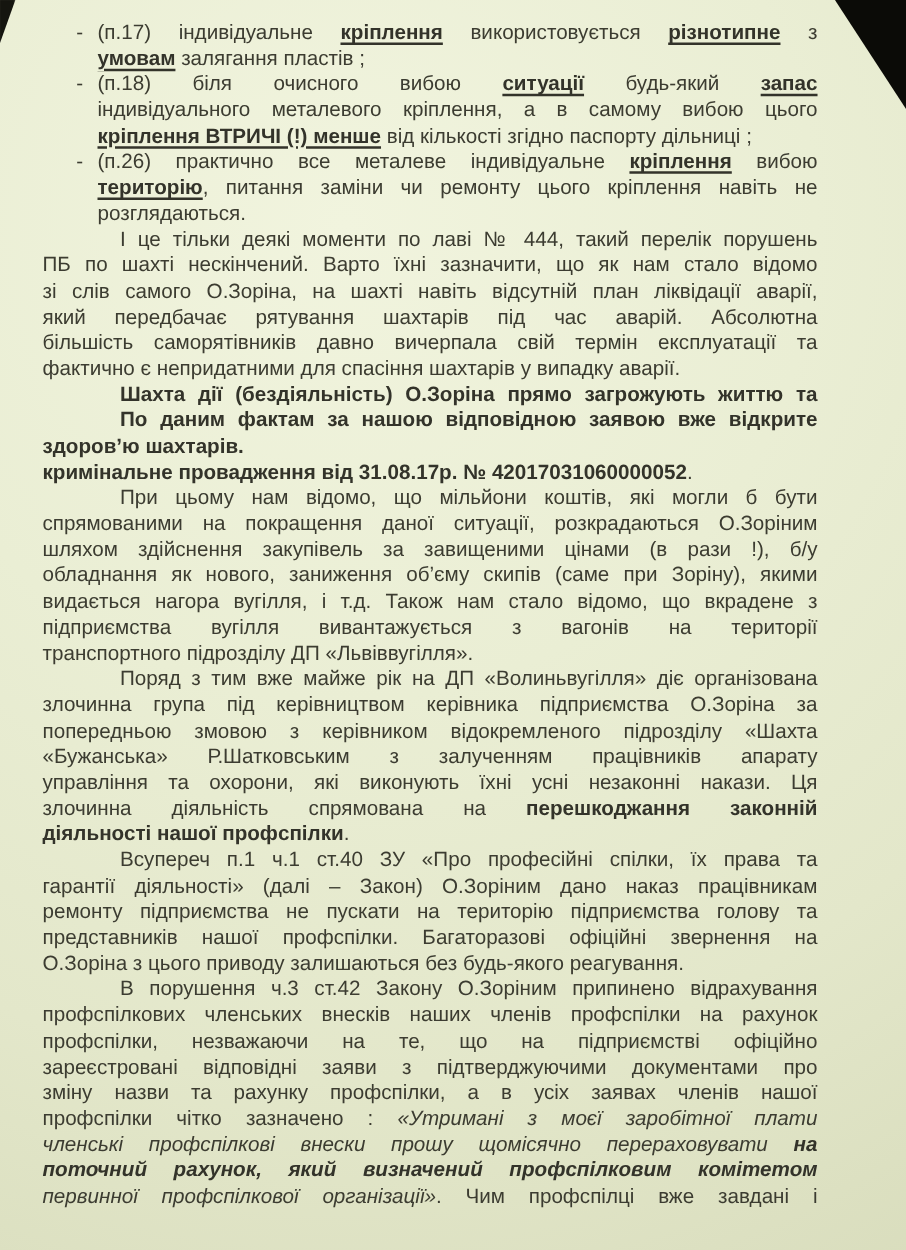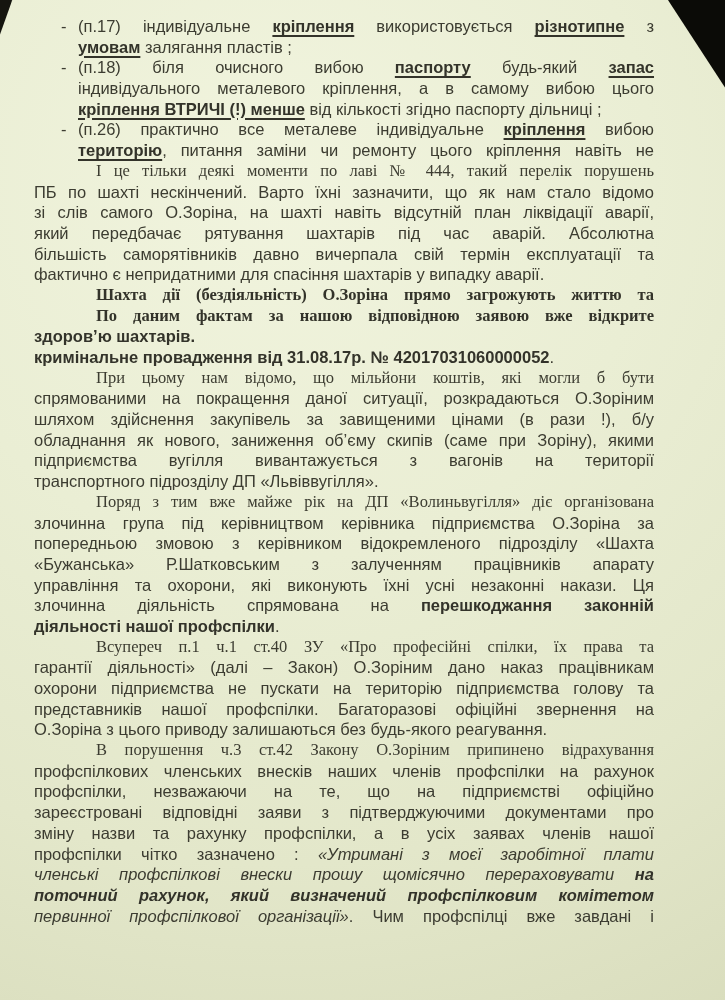--- a/index.html
+++ b/index.html
@@ -32,21 +32,21 @@
     color:#3c3c31;
     filter:blur(0.22px);
     letter-spacing:0;
   }
   .line{
     position:relative;height:20.7px;overflow:visible;
     text-align:justify;text-align-last:justify;
   }
   .line.last{text-align-last:left;}
   .line.li-first,.line.li{padding-left:44px;}
-  .line.p-first{text-indent:62px;font-family:Liberation Serif, serif;}
+  .line.p-first{text-indent:62px;}
   .dash{
     position:absolute;left:27px;top:0;text-indent:0;
   }
   .run-n{font-weight:normal;}
   .run-b{font-weight:bold;color:#33332a;}
   .run-i{font-style:italic;}
   .run-bi{font-weight:bold;font-style:italic;color:#33332a;}
   .run-bu{
     font-weight:bold;color:#33332a;
     text-decoration:underline;
@@ -55,51 +55,53 @@
     margin-top:24px;
   }
 </style>
 </head>
 <body>
 
 <div class="paper">
   <div class="doc">
       <div class="line li-first"><span class="dash">-</span><span class="run-n">(п.17) індивідуальне </span><span class="run-bu">кріплення</span><span class="run-n"> використовується </span><span class="run-bu">різнотипне</span><span class="run-n"> з</span></div>
       <div class="line li last"><span class="run-bu">умовам</span><span class="run-n"> залягання пластів ;</span></div>
-      <div class="line li-first"><span class="dash">-</span><span class="run-n">(п.18) біля очисного вибою </span><span class="run-bu">паспорту</span><span class="run-n"> будь-який </span><span class="run-bu">запас</span></div>
+      <div class="line li-first"><span class="dash">-</span><span class="run-n">(п.18) біля очисного вибою </span><span class="run-bu">ситуації</span><span class="run-n"> будь-який </span><span class="run-bu">запас</span></div>
       <div class="line li"><span class="run-n">індивідуального металевого кріплення, а в самому вибою цього</span></div>
       <div class="line li last"><span class="run-bu">кріплення ВТРИЧІ (!) менше</span><span class="run-n"> від кількості згідно паспорту дільниці ;</span></div>
       <div class="line li-first"><span class="dash">-</span><span class="run-n">(п.26) практично все металеве індивідуальне </span><span class="run-bu">кріплення</span><span class="run-n"> вибою</span></div>
       <div class="line li"><span class="run-bu">територію</span><span class="run-n">, питання заміни чи ремонту цього кріплення навіть не</span></div>
+      <div class="line li last"><span class="run-n">розглядаються.</span></div>
       <div class="line p-first"><span class="run-n">І це тільки деякі моменти по лаві № 444, такий перелік порушень</span></div>
       <div class="line p"><span class="run-n">ПБ по шахті нескінчений. Варто їхні зазначити, що як нам стало відомо</span></div>
       <div class="line p"><span class="run-n">зі слів самого О.Зоріна, на шахті навіть відсутній план ліквідації аварії,</span></div>
       <div class="line p"><span class="run-n">який передбачає рятування шахтарів під час аварій. Абсолютна</span></div>
       <div class="line p"><span class="run-n">більшість саморятівників давно вичерпала свій термін експлуатації та</span></div>
       <div class="line p last"><span class="run-n">фактично є непридатними для спасіння шахтарів у випадку аварії.</span></div>
       <div class="line p-first"><span class="run-b">Шахта дії (бездіяльність) О.Зоріна прямо загрожують життю та</span></div>
       <div class="line p-first"><span class="run-b">По даним фактам за нашою відповідною заявою вже відкрите</span></div>
       <div class="line p last"><span class="run-b">здоров’ю шахтарів.</span></div>
       <div class="line p last"><span class="run-b">кримінальне провадження від 31.08.17р. № 42017031060000052</span><span class="run-n">.</span></div>
       <div class="line p-first"><span class="run-n">При цьому нам відомо, що мільйони коштів, які могли б бути</span></div>
       <div class="line p"><span class="run-n">спрямованими на покращення даної ситуації, розкрадаються О.Зоріним</span></div>
       <div class="line p"><span class="run-n">шляхом здійснення закупівель за завищеними цінами (в рази !), б/у</span></div>
       <div class="line p"><span class="run-n">обладнання як нового, заниження об’єму скипів (саме при Зоріну), якими</span></div>
+      <div class="line p"><span class="run-n">видається нагора вугілля, і т.д. Також нам стало відомо, що вкрадене з</span></div>
       <div class="line p"><span class="run-n">підприємства вугілля вивантажується з вагонів на території</span></div>
       <div class="line p last"><span class="run-n">транспортного підрозділу ДП «Львіввугілля».</span></div>
       <div class="line p-first"><span class="run-n">Поряд з тим вже майже рік на ДП «Волиньвугілля» діє організована</span></div>
       <div class="line p"><span class="run-n">злочинна група під керівництвом керівника підприємства О.Зоріна за</span></div>
       <div class="line p"><span class="run-n">попередньою змовою з керівником відокремленого підрозділу «Шахта</span></div>
       <div class="line p"><span class="run-n">«Бужанська» Р.Шатковським з залученням працівників апарату</span></div>
       <div class="line p"><span class="run-n">управління та охорони, які виконують їхні усні незаконні накази. Ця</span></div>
       <div class="line p"><span class="run-n">злочинна діяльність спрямована на </span><span class="run-b">перешкоджання законній</span></div>
       <div class="line p last"><span class="run-b">діяльності нашої профспілки</span><span class="run-n">.</span></div>
       <div class="line p-first"><span class="run-n">Всупереч п.1 ч.1 ст.40 ЗУ «Про професійні спілки, їх права та</span></div>
       <div class="line p"><span class="run-n">гарантії діяльності» (далі – Закон) О.Зоріним дано наказ працівникам</span></div>
-      <div class="line p"><span class="run-n">охорони підприємства не пускати на територію підприємства голову та</span></div>
+      <div class="line p"><span class="run-n">ремонту підприємства не пускати на територію підприємства голову та</span></div>
       <div class="line p"><span class="run-n">представників нашої профспілки. Багаторазові офіційні звернення на</span></div>
       <div class="line p last"><span class="run-n">О.Зоріна з цього приводу залишаються без будь-якого реагування.</span></div>
       <div class="line p-first"><span class="run-n">В порушення ч.3 ст.42 Закону О.Зоріним припинено відрахування</span></div>
       <div class="line p"><span class="run-n">профспілкових членських внесків наших членів профспілки на рахунок</span></div>
       <div class="line p"><span class="run-n">профспілки, незважаючи на те, що на підприємстві офіційно</span></div>
       <div class="line p"><span class="run-n">зареєстровані відповідні заяви з підтверджуючими документами про</span></div>
       <div class="line p"><span class="run-n">зміну назви та рахунку профспілки, а в усіх заявах членів нашої</span></div>
       <div class="line p"><span class="run-n">профспілки чітко зазначено : </span><span class="run-i">«Утримані з моєї заробітної плати</span></div>
       <div class="line p"><span class="run-i">членські профспілкові внески прошу щомісячно перераховувати </span><span class="run-bi">на</span></div>
       <div class="line p"><span class="run-bi">поточний рахунок, який визначений профспілковим комітетом</span></div>

